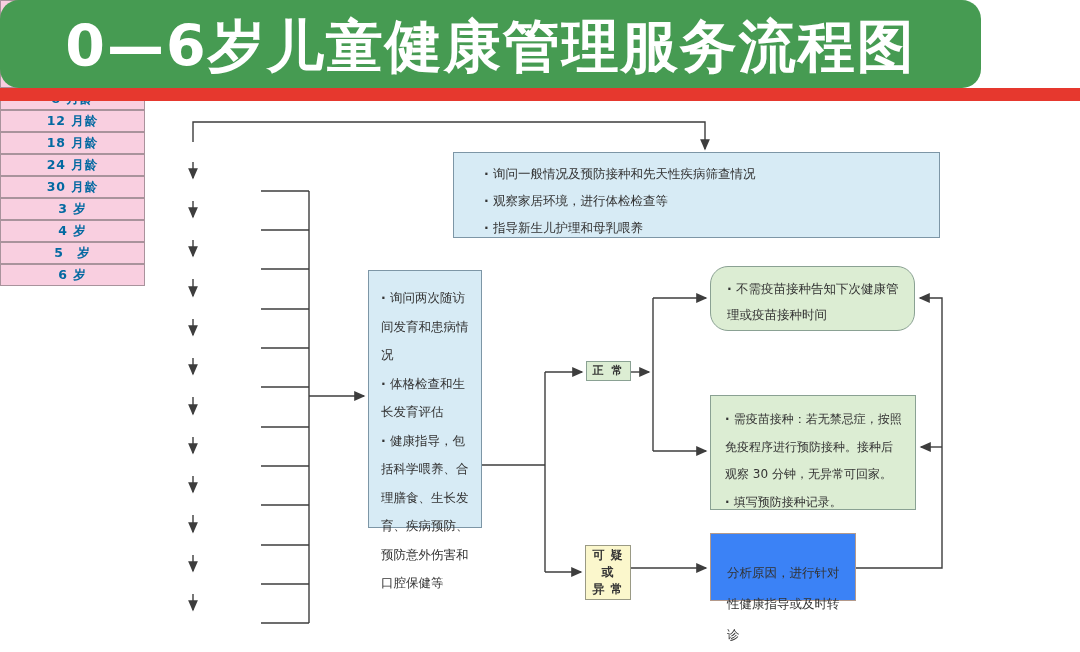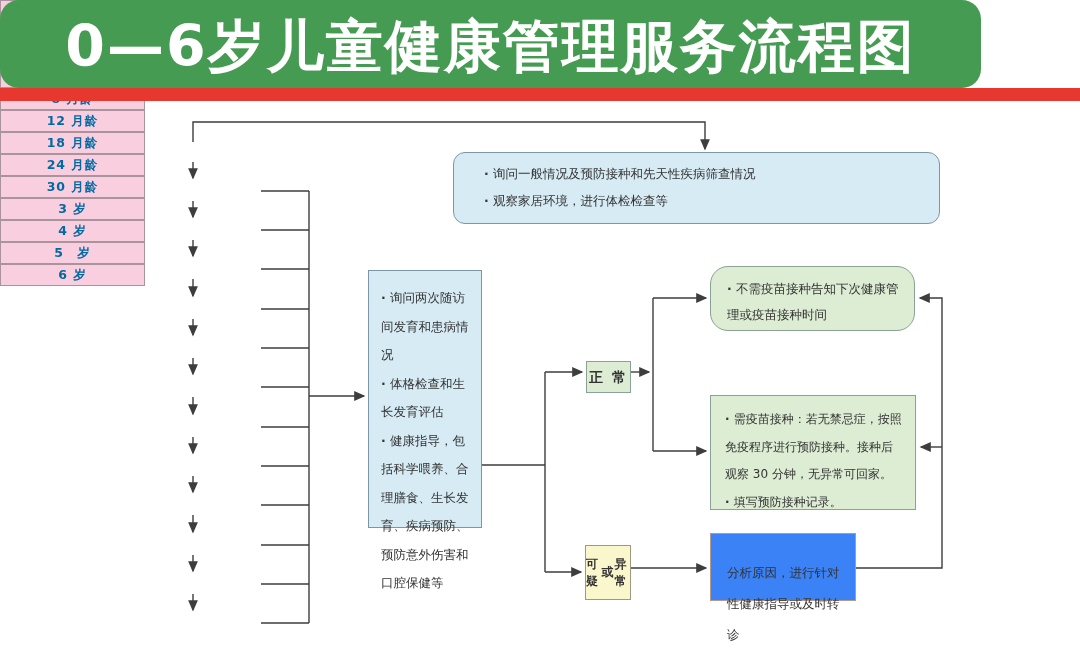--- a/index.html
+++ b/index.html
@@ -13,28 +13,28 @@
   .box{position:absolute;box-sizing:border-box;font-size:12.5px;line-height:27px;}
   .pnode{left:118px;width:143px;height:20px;background:#f9cfe0;border:1px solid #a9939c;
          display:flex;align-items:center;justify-content:center;font-size:12.5px;
          font-weight:600;color:#0369a1;letter-spacing:1px;white-space:nowrap;}
   .bluebox{background:#d7ebf5;border:1px solid #7d96a6;}
   .greenbox{background:#dcedd3;border:1px solid #8aa193;}
   .yellowbox{background:#fbf7cc;border:1px solid #9a9a85;}
   .peachbox{background:#3b82f6;border:1px solid #b49a8b;}
   .b{margin:0;}
   .b::before{content:"· ";font-weight:bold;}
-  .nb{position:absolute;left:453px;top:152px;width:487px;height:72px;padding:7px 18px 0 30px;border-radius:12px;}
+  .nb{position:absolute;left:453px;top:152px;width:487px;height:86px;padding:7px 18px 0 30px;}
   .fu{position:absolute;left:368px;top:270px;width:114px;height:258px;padding:13px 9px 16px 12px;
       line-height:28.5px;font-size:12.5px;}
-  .normal{position:absolute;left:586px;top:361px;width:45px;height:32px;
+  .normal{position:absolute;left:586px;top:361px;width:45px;height:20px;
           display:flex;align-items:center;justify-content:center;font-weight:600;
-          font-size:14px;letter-spacing:2px;line-height:24px;}
+          font-size:11px;letter-spacing:2px;line-height:24px;}
   .suspect{position:absolute;left:585px;top:545px;width:46px;height:55px;
-           display:flex;flex-direction:row;align-items:center;justify-content:center;
+           display:flex;flex-direction:column;align-items:center;justify-content:center;
            font-weight:600;font-size:12px;line-height:17px;letter-spacing:1px;}
   .gb1{position:absolute;left:710px;top:266px;width:205px;height:65px;padding:9px 14px 0 16px;
        line-height:26px;border-radius:18px;}
   .gb2{position:absolute;left:710px;top:395px;width:206px;height:115px;padding:10px 12px 0 14px;
        line-height:27.5px;font-size:12px;}
   .ref{position:absolute;left:710px;top:533px;width:146px;height:68px;padding:10px 12px 0 16px;
        line-height:31px;}
 </style>
 </head>
 <body>
@@ -112,20 +112,21 @@
   <div class="pnode" style="top:417px">24 月龄</div>
   <div class="pnode" style="top:456px">30 月龄</div>
   <div class="pnode" style="top:495px">3 岁</div>
   <div class="pnode" style="top:535px">4 岁</div>
   <div class="pnode" style="top:574px">5　岁</div>
   <div class="pnode" style="top:613px">6 岁</div>
 
   <div class="box bluebox nb">
     <p class="b">询问一般情况及预防接种和先天性疾病筛查情况</p>
     <p class="b">观察家居环境，进行体检检查等</p>
+    <p class="b">指导新生儿护理和母乳喂养</p>
   </div>
 
   <div class="box bluebox fu">
     <p class="b">询问两次随访间发育和患病情况</p>
     <p class="b">体格检查和生长发育评估</p>
     <p class="b">健康指导，包括科学喂养、合理膳食、生长发育、疾病预防、预防意外伤害和口腔保健等</p>
   </div>
 
   <div class="box greenbox normal">正 常</div>
 

